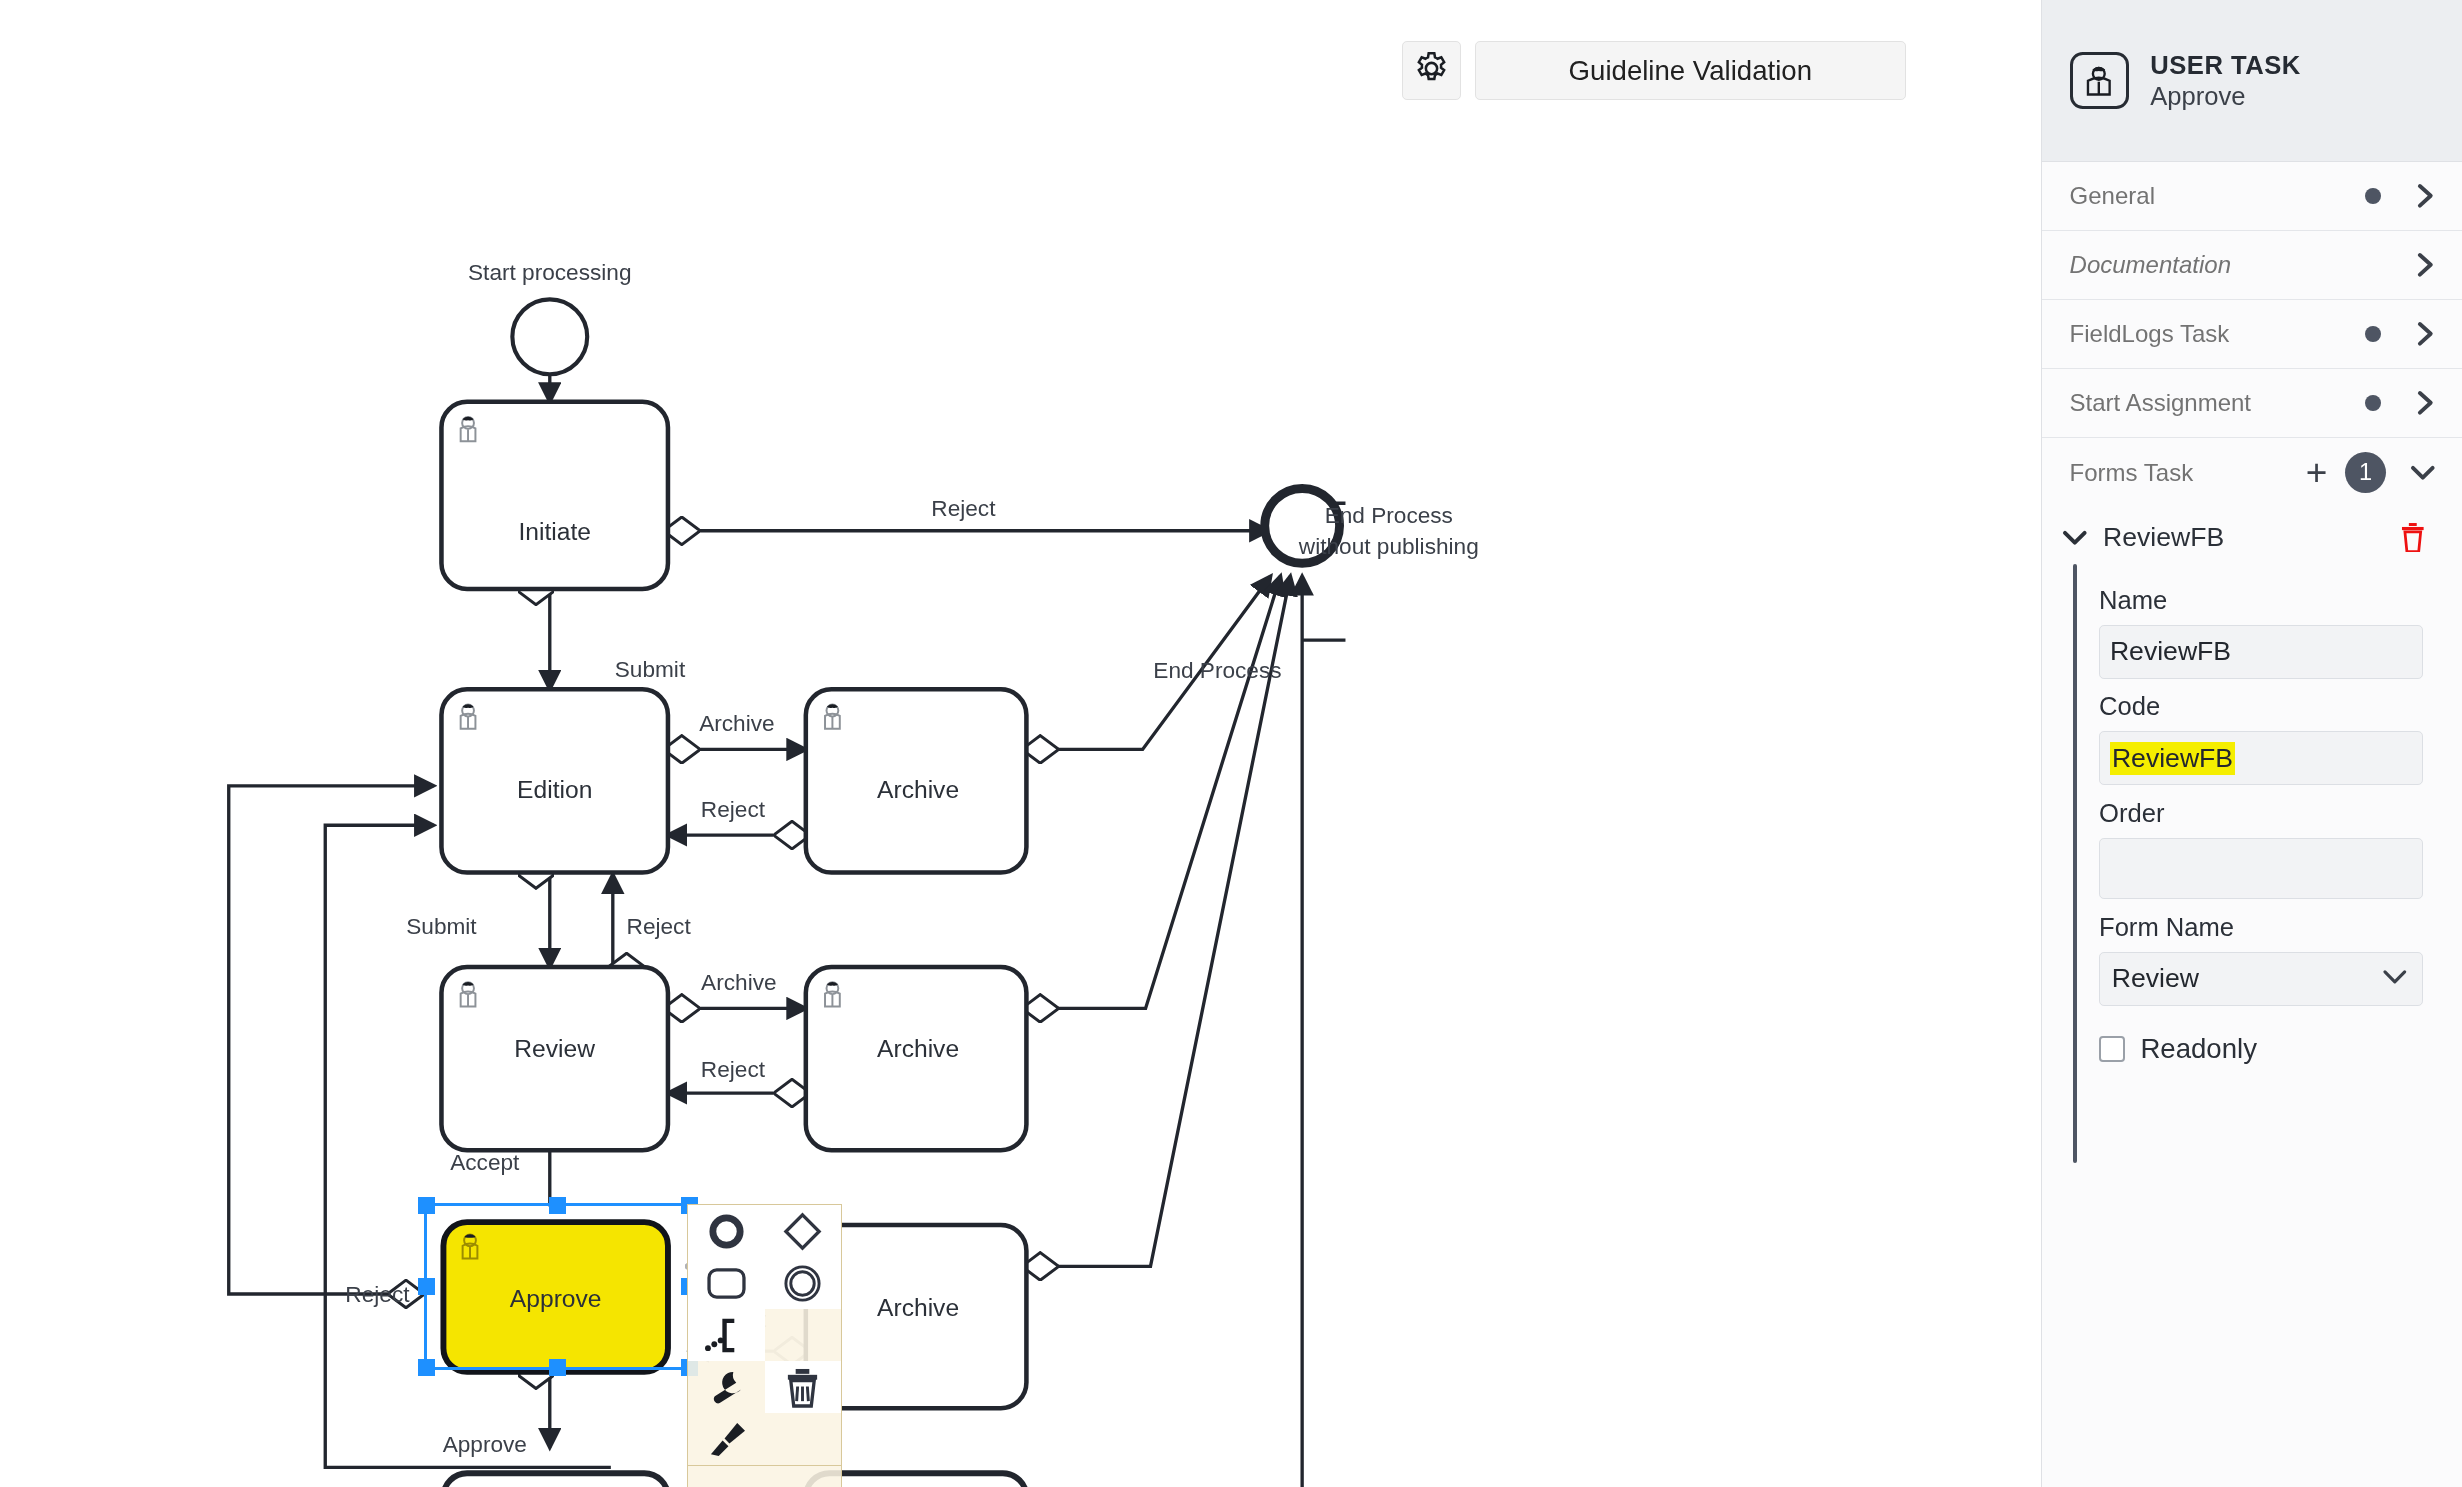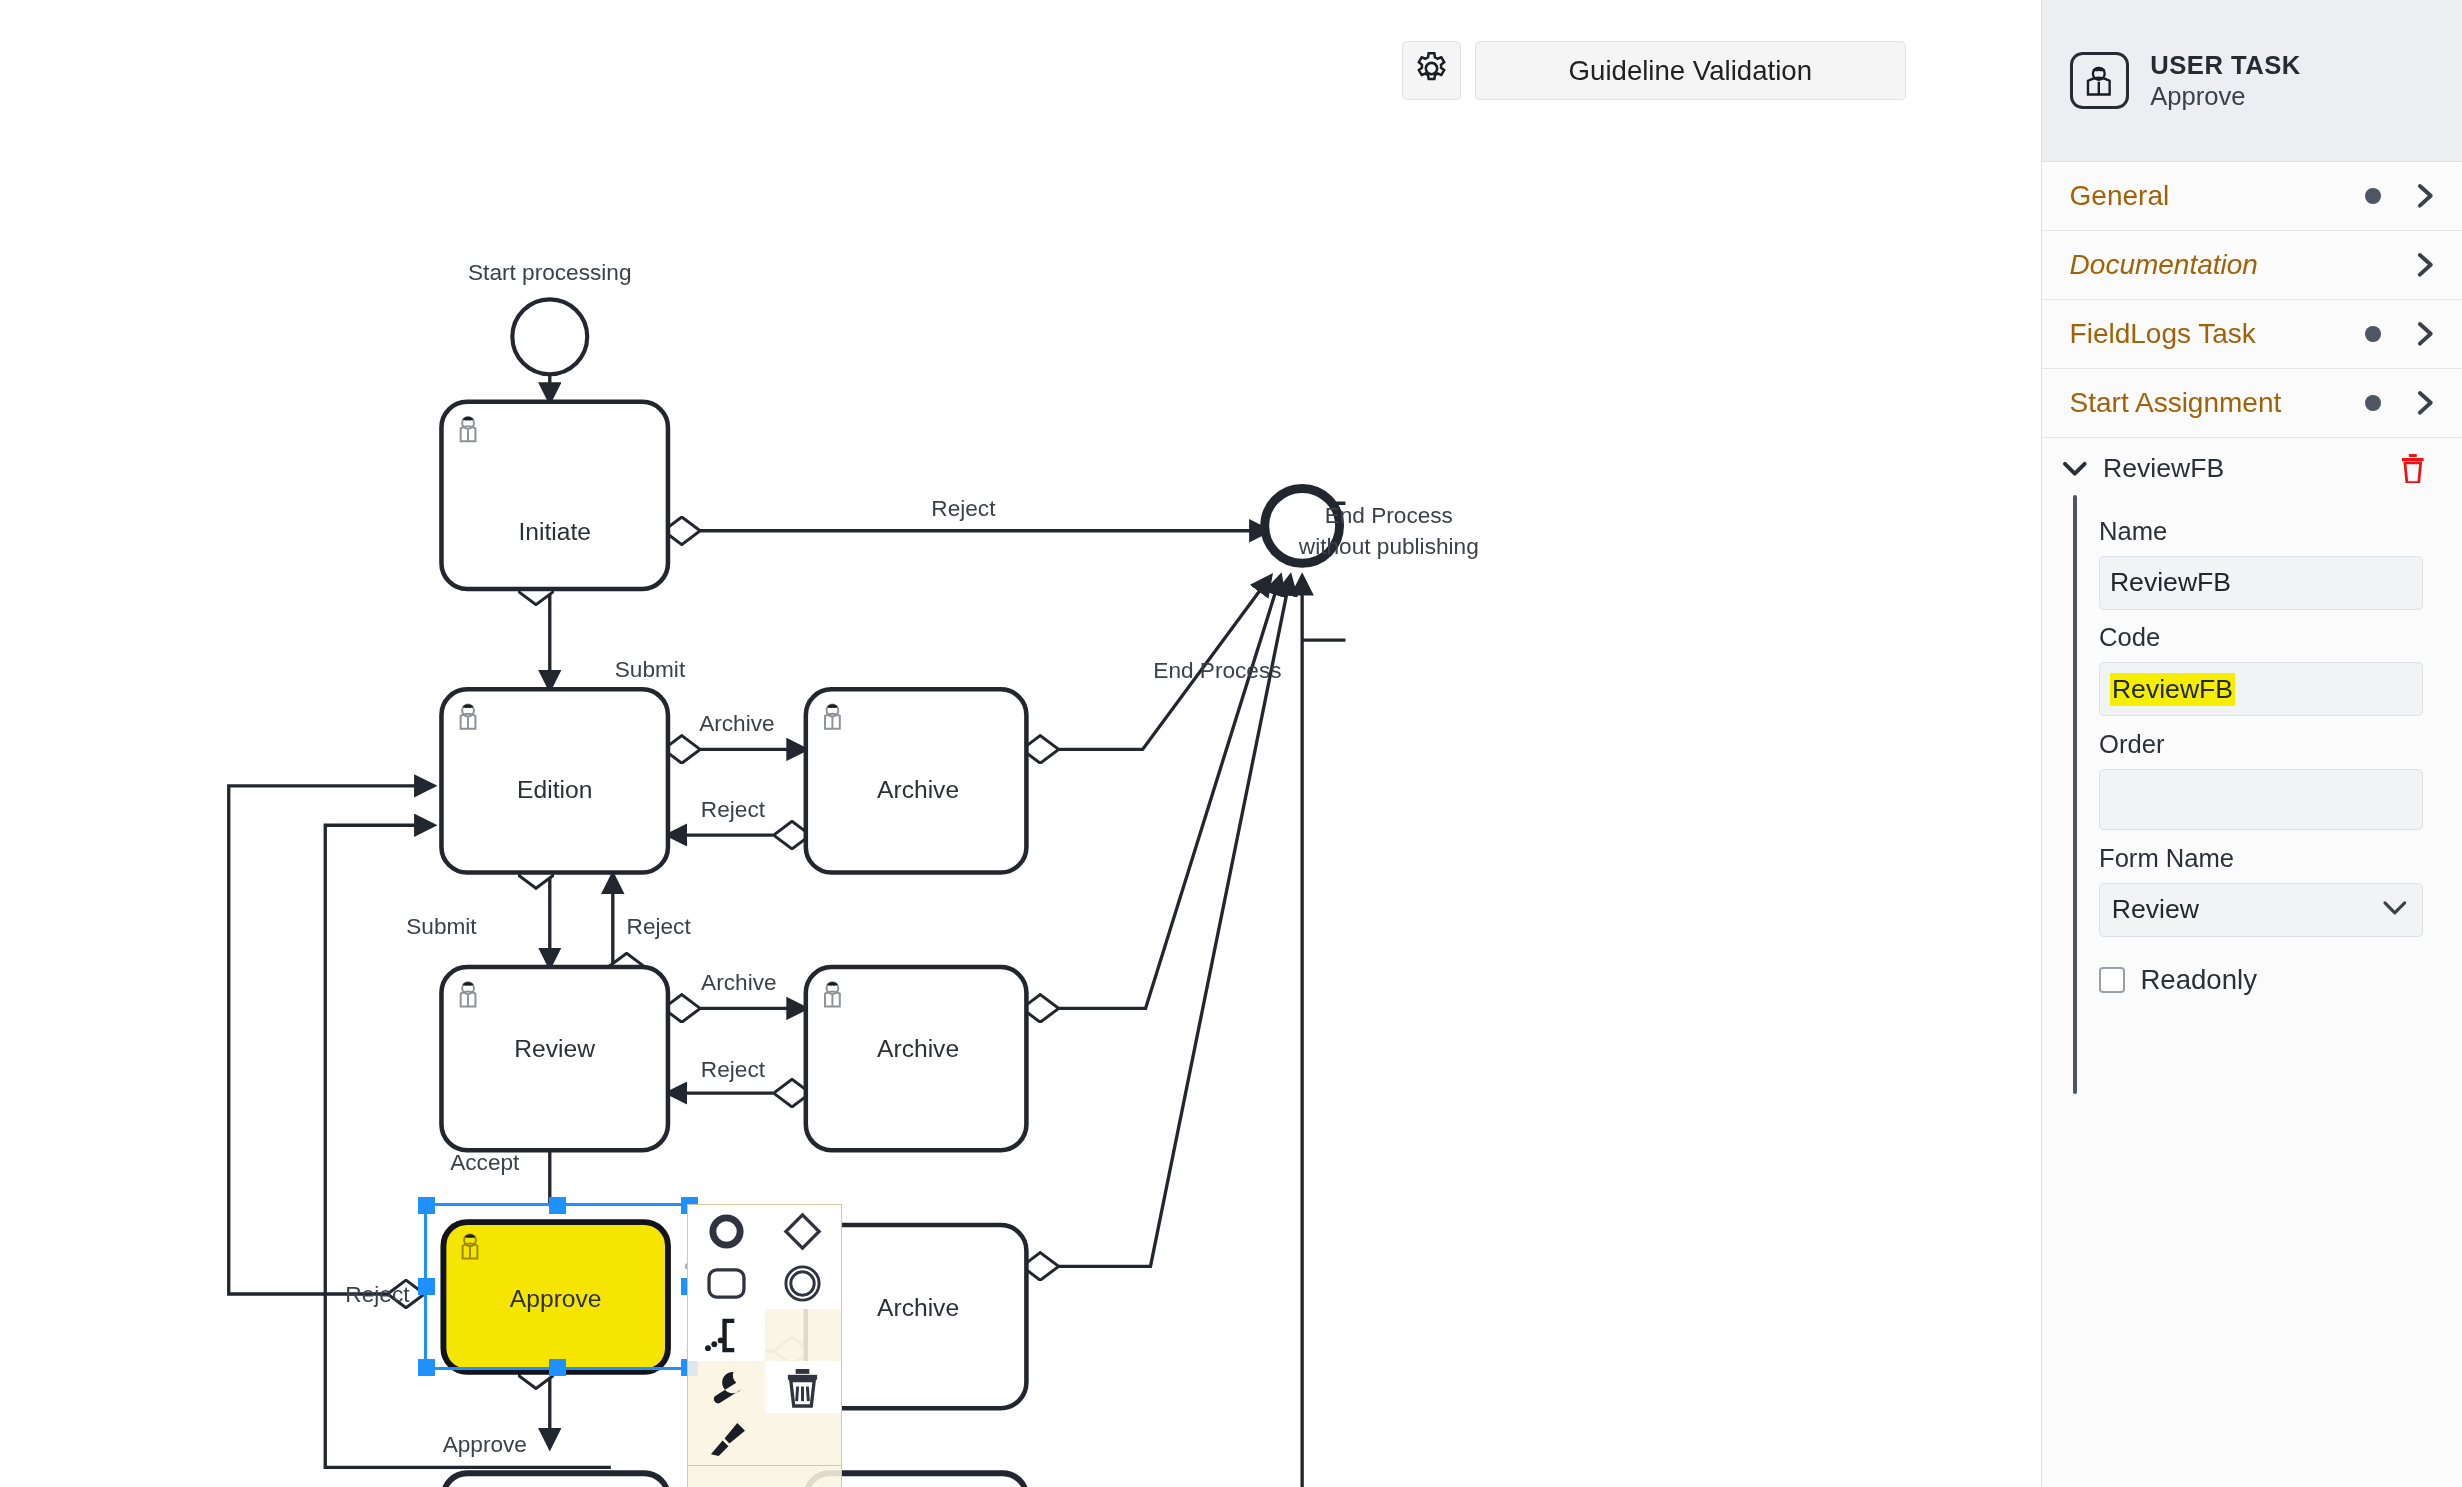--- a/index.html
+++ b/index.html
@@ -95,21 +95,21 @@
   .head-txt { display: flex; flex-direction: column; gap: 2px; }
   .head-kind { font-size: 25.6px; font-weight: bold; color: #262b33; letter-spacing: 0.5px; }
   .head-name { font-size: 25.6px; color: #3b4049; }
 
   .sect-row {
     height: 69px; display: flex; align-items: center;
     padding: 0 25.6px 0 27.6px;
     border-bottom: 1px solid #e4e6ea;
     cursor: pointer;
   }
-  .sect-label { font-size: 28px; color: #a16207; flex: 1; }
+  .sect-label { font-size: 24px; color: #737373; flex: 1; }
   .sect-label.em { font-style: italic; }
   .dot { width: 15.8px; height: 15.8px; border-radius: 50%; background: #4e5563; margin-right: 33px; }
   .dot.ghost { background: transparent; }
   .chev { color: #3b4049; display: flex; align-items: center; }
 
   .plus { font-size: 37px; color: #3b4049; line-height: 0.7; margin-right: 17.7px; cursor: pointer; }
   .count-badge {
     width: 41px; height: 41px; border-radius: 50%;
     background: #4e5563; color: #fff; font-size: 23.6px;
     display: flex; align-items: center; justify-content: center;
@@ -440,20 +440,30 @@
     <div class="sect-row">
       <span class="sect-label">Start Assignment</span>
       <span class="dot"></span>
       <span class="chev">
         <svg width="23.6" height="29.6" viewBox="0 0 24 30">
             <path d="M6,5 L17,15 L6,25" fill="none" stroke="#3b4049" stroke-width="4" stroke-linecap="round" stroke-linejoin="round"></path>
           </svg>
       </span>
     </div>
 
+    <div class="sect-row" style="border-bottom:none">
+      <span class="sect-label">Forms Task</span>
+      <span class="plus">+</span>
+      <span class="count-badge">1</span>
+      <span class="chev">
+        <svg width="29.6" height="23.6" viewBox="0 0 30 24">
+            <path d="M5,7 L15,17 L25,7" fill="none" stroke="#3b4049" stroke-width="4" stroke-linecap="round" stroke-linejoin="round"></path>
+          </svg>
+      </span>
+    </div>
 
     <div id="form-group">
       <div class="tree-line"></div>
       <div class="grp-head">
         <span class="chev">
           <svg width="29.6" height="23.6" viewBox="0 0 30 24">
               <path d="M5,7 L15,17 L25,7" fill="none" stroke="#2b3038" stroke-width="4" stroke-linecap="round" stroke-linejoin="round"></path>
             </svg>
         </span>
         <span class="grp-title">ReviewFB</span>

